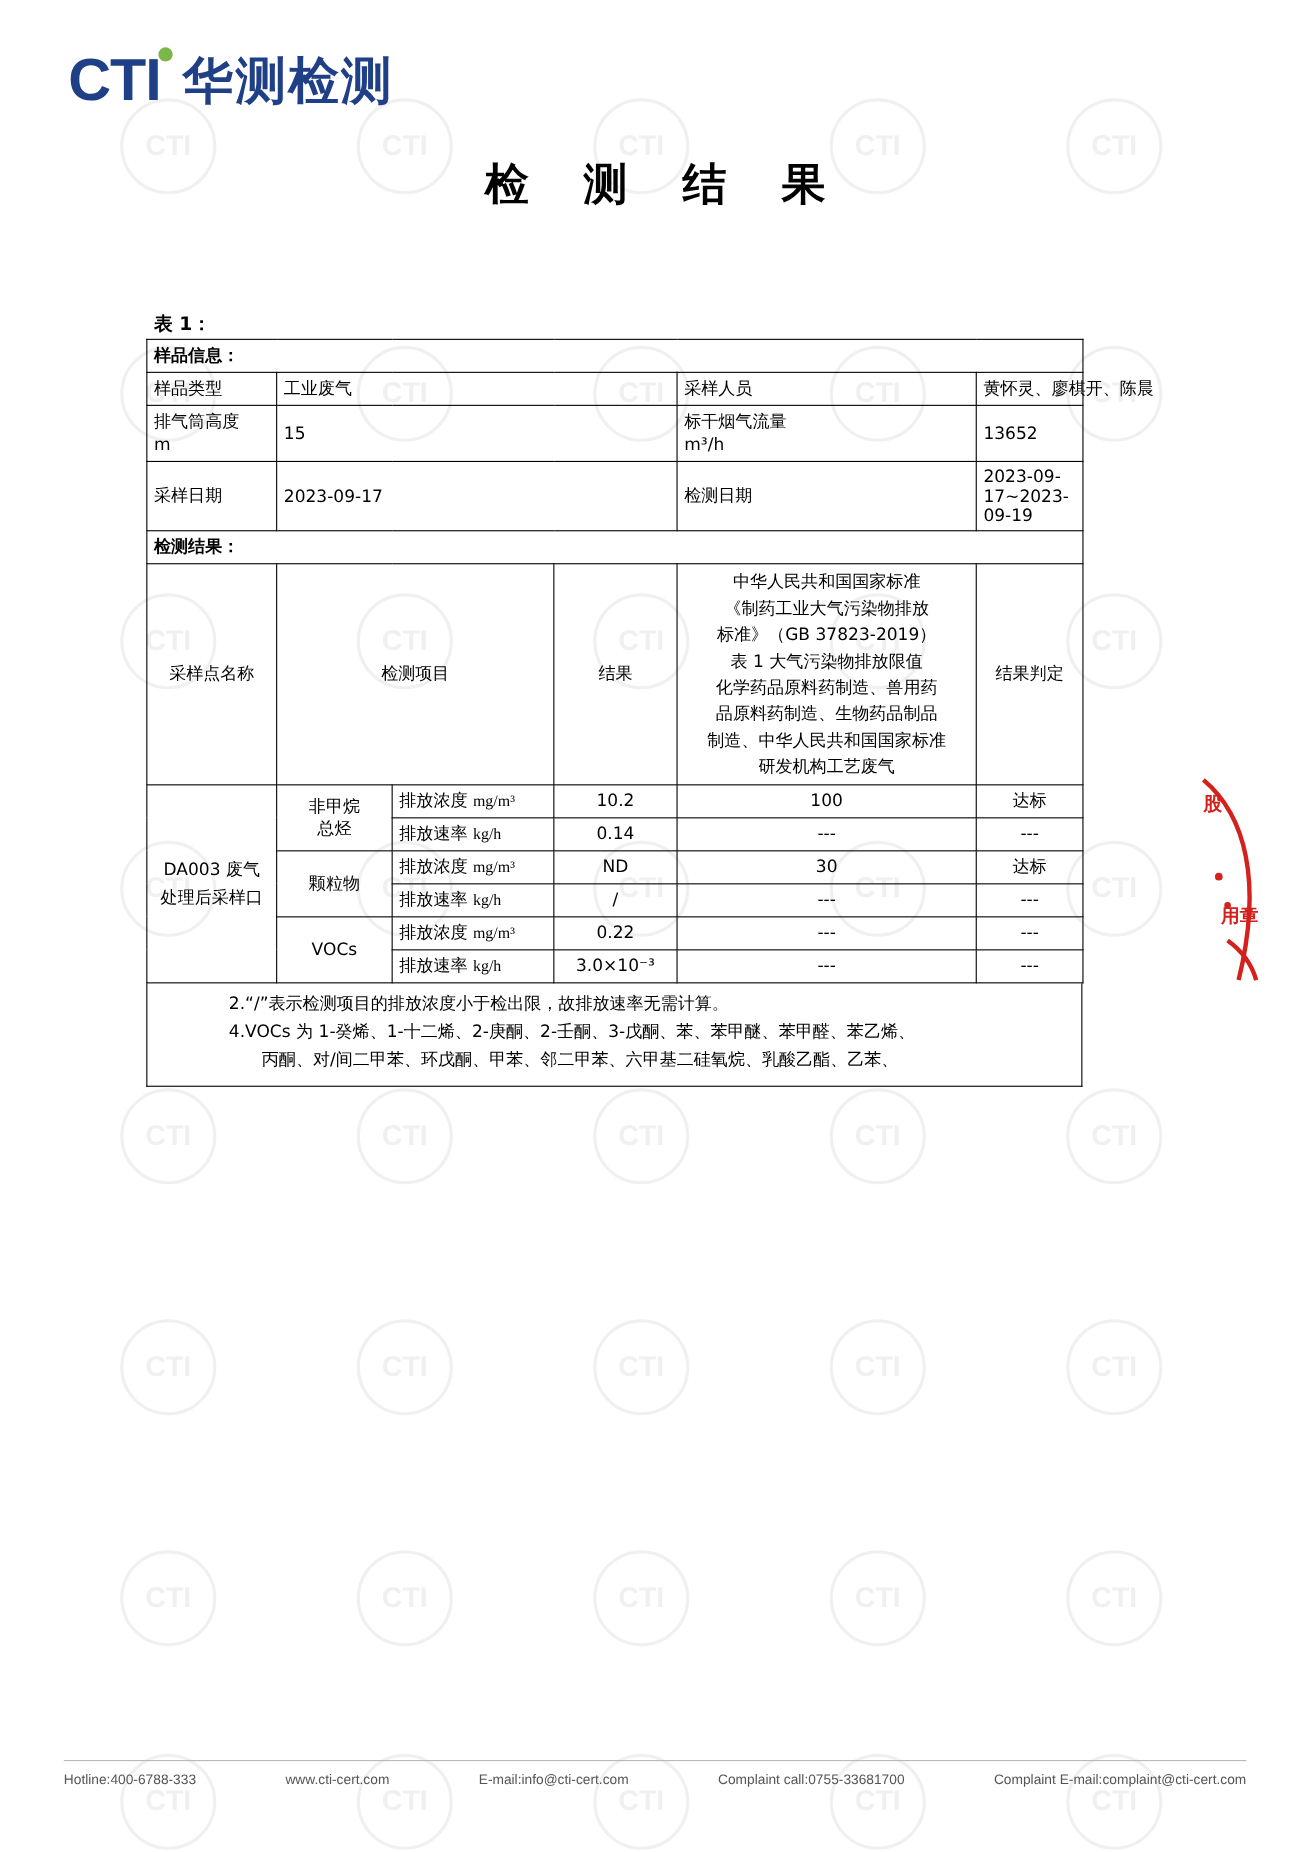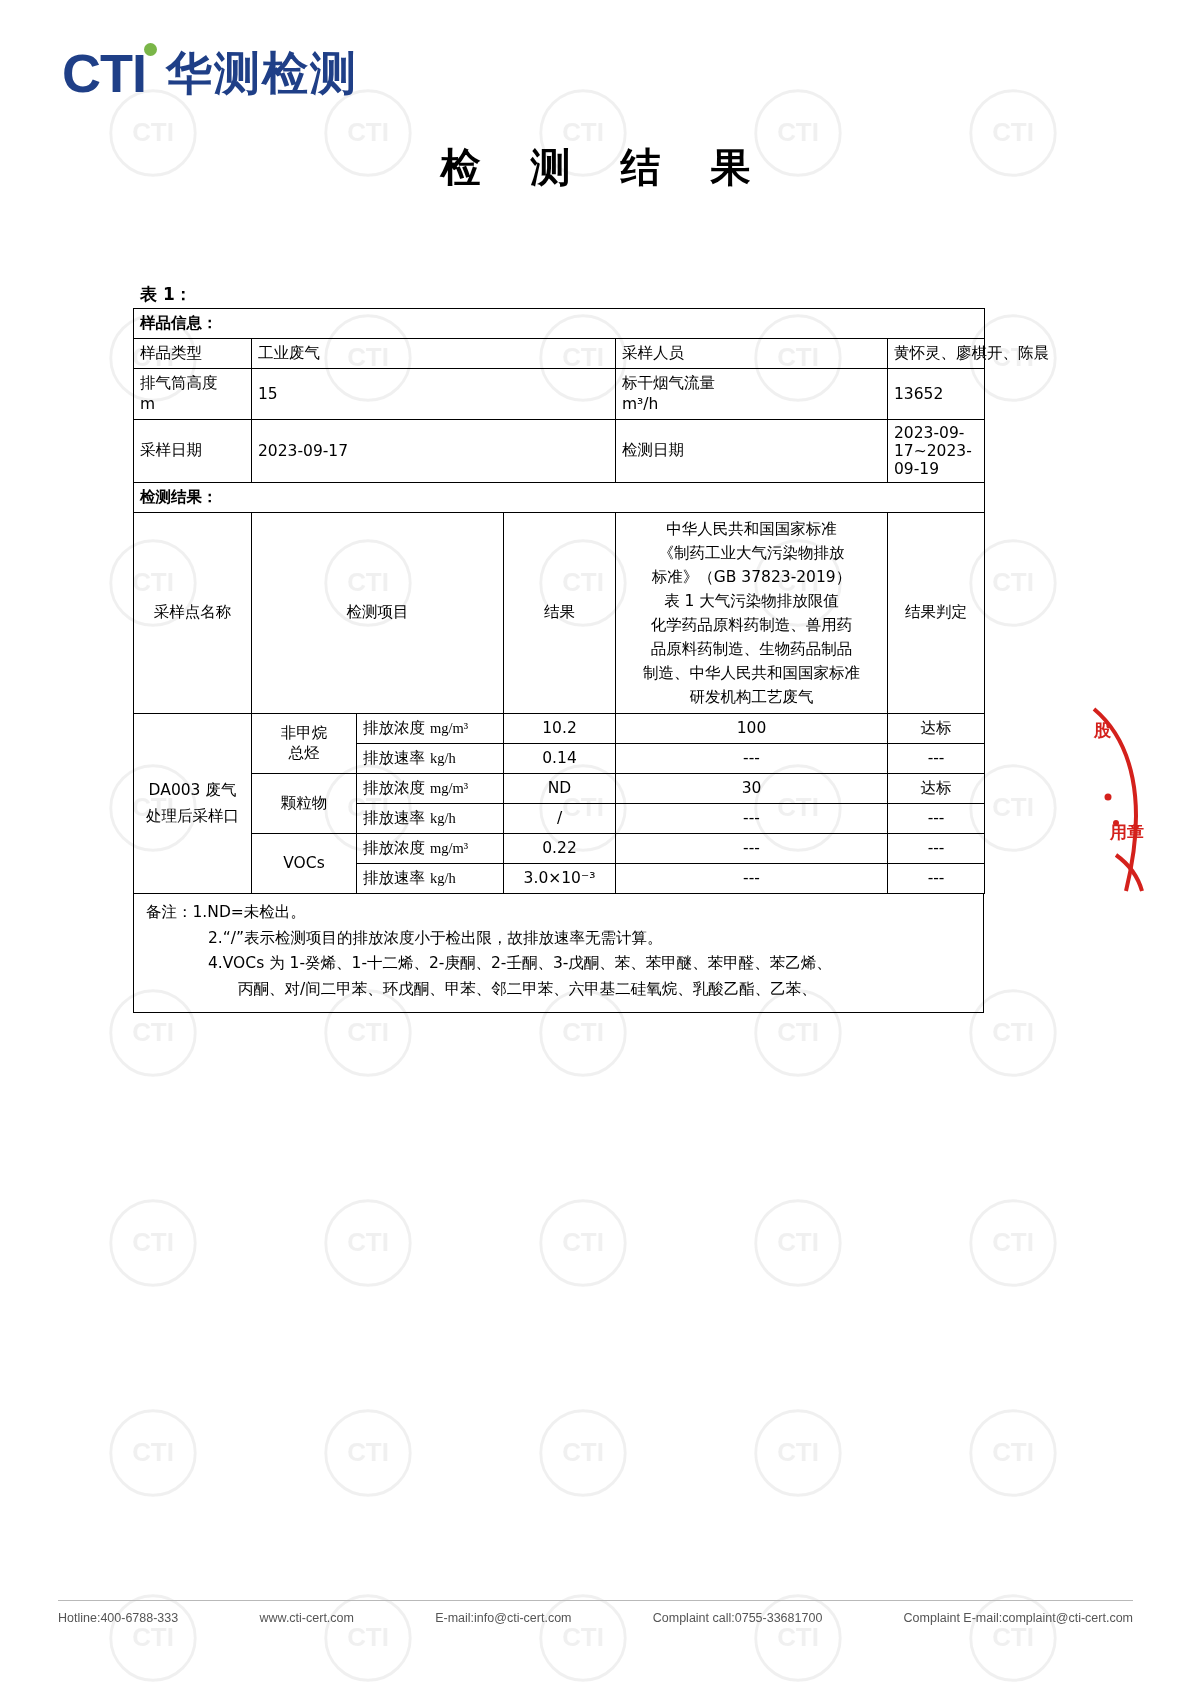--- a/index.html
+++ b/index.html
@@ -594,24 +594,20 @@
         <tr>
           <td class="lbl"><span>排放速率</span> <span class="unit">kg/h</span></td>
           <td class="center num">3.0×10⁻³</td>
           <td class="center num">---</td>
           <td class="center">---</td>
         </tr>
       </tbody>
     </table>
 
     <div class="notes">
-      <div class="note-line">
-        <span class="note-key">备注：</span>
-        <span class="note-body">1.ND=未检出。</span>
-      </div>
       <div class="note-indent">
         <span>2.“/”表示检测项目的排放浓度小于检出限，故排放速率无需计算。</span>
       </div>
       <div class="note-indent">
         <span>4.VOCs 为 1-癸烯、1-十二烯、2-庚酮、2-壬酮、3-戊酮、苯、苯甲醚、苯甲醛、苯乙烯、</span>
       </div>
       <div class="note-indent" style="padding-left:92px">
         <span>丙酮、对/间二甲苯、环戊酮、甲苯、邻二甲苯、六甲基二硅氧烷、乳酸乙酯、乙苯、</span>
       </div>
     </div>

